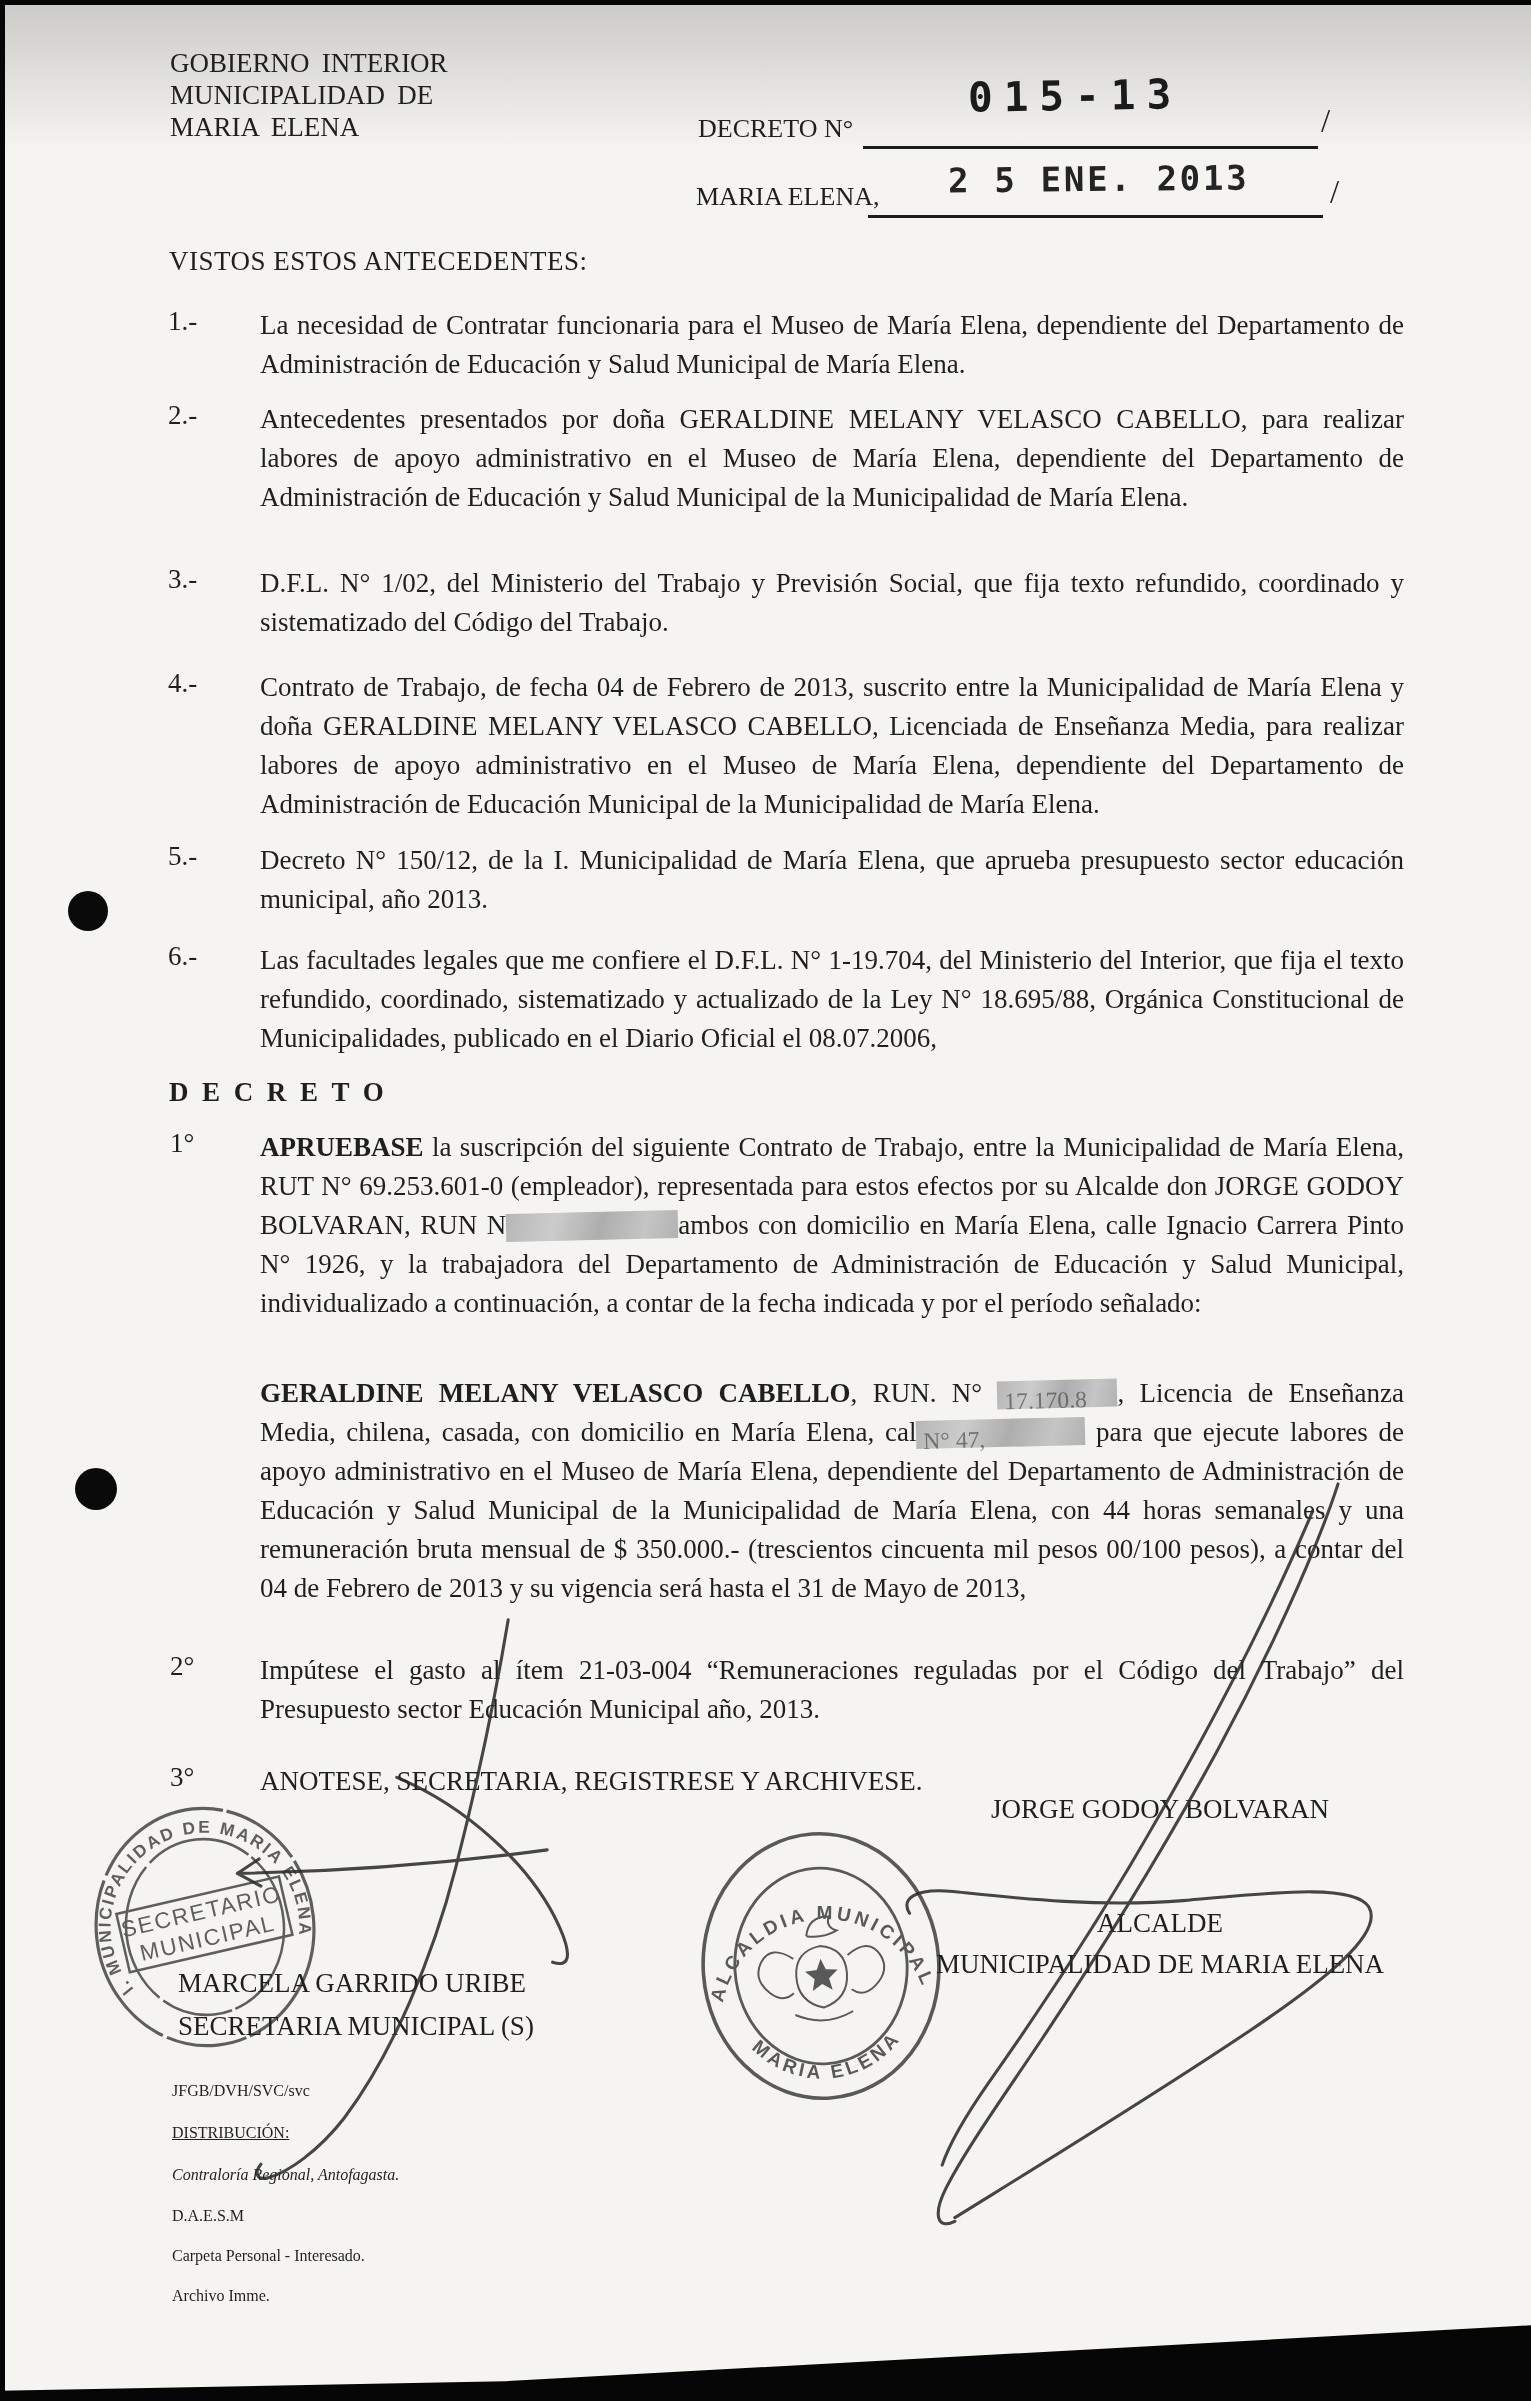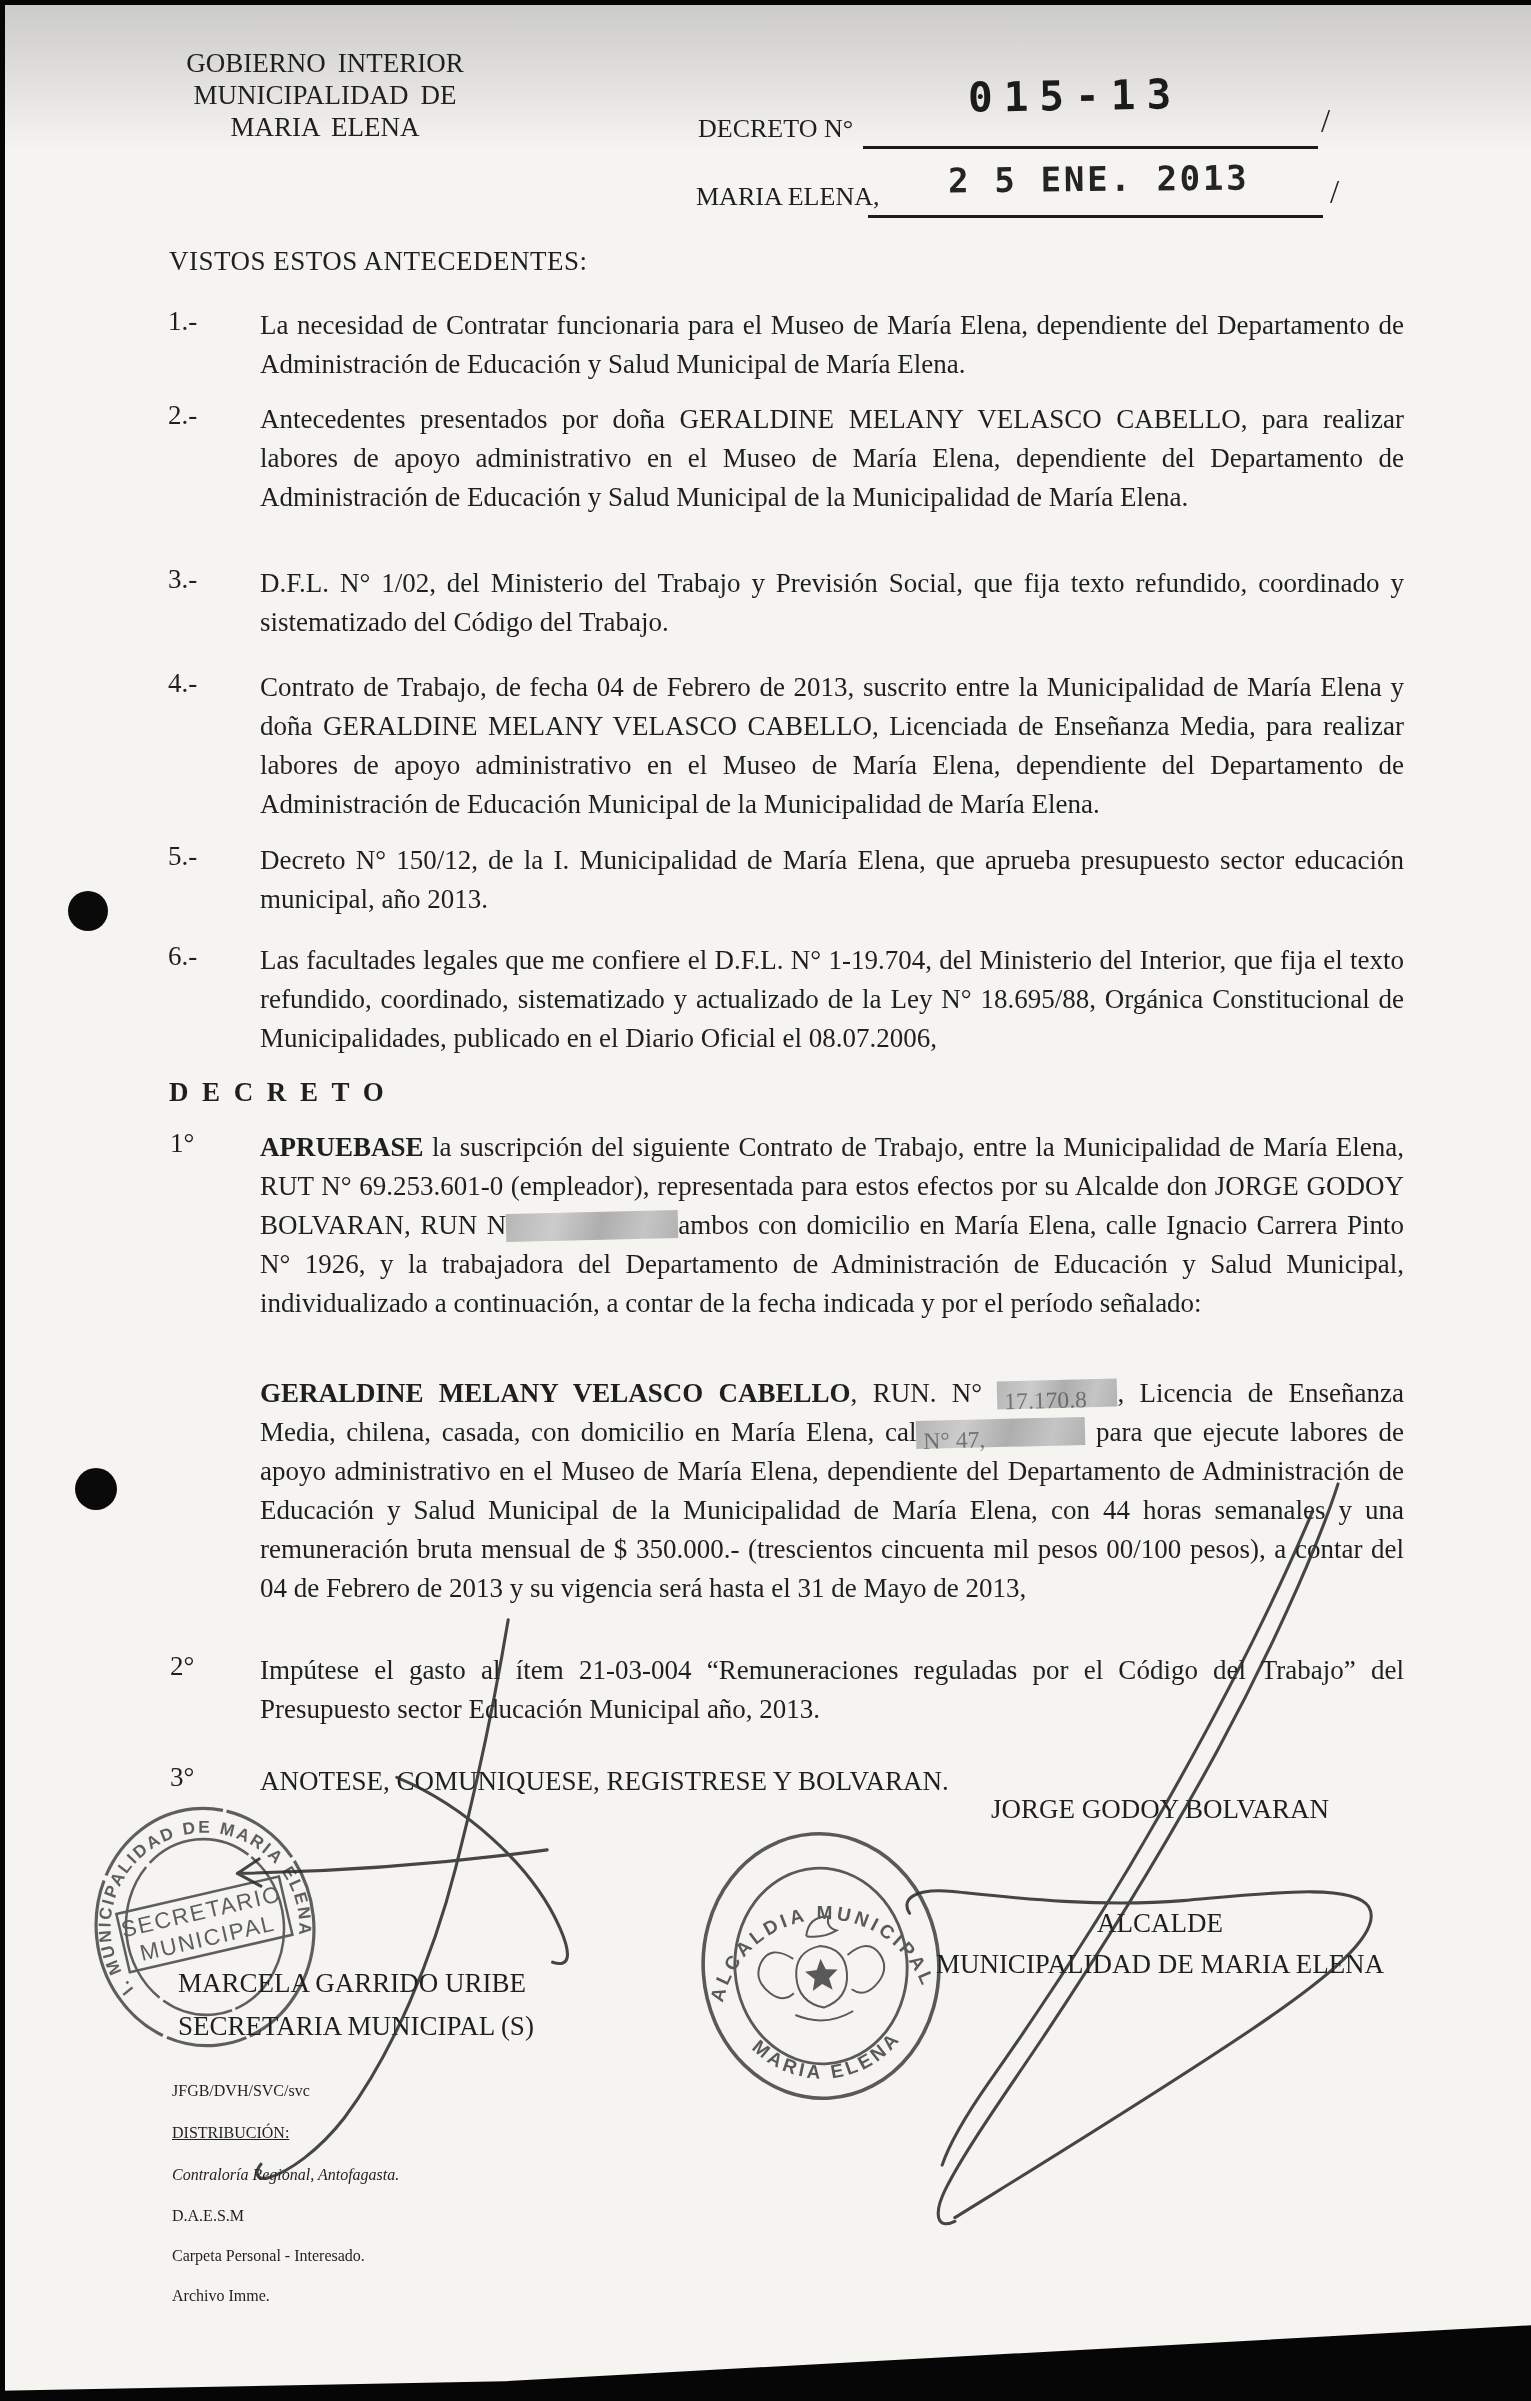--- a/index.html
+++ b/index.html
@@ -6,21 +6,21 @@
   .scan{position:relative;width:1531px;height:2401px;background:#f5f4f1;overflow:hidden;
         font-family:"Liberation Serif", serif;color:#1f1f1f;}
   .top-shade{position:absolute;top:0;left:0;right:0;height:163px;
         background:linear-gradient(to bottom, rgba(138,138,136,.40), rgba(245,244,241,0) 92%);}
   .edge-top{position:absolute;top:0;left:0;width:100%;height:5.4px;background:#060606;}
   .edge-left{position:absolute;top:0;left:0;width:5.4px;height:100%;background:#060606;}
   .edge-bottom{position:absolute;left:0;bottom:0;width:100%;height:86px;background:#060606;
         clip-path:polygon(0% 88%,33% 77%,100% 12%,100% 100%,0% 100%);}
   .hole{position:absolute;border-radius:50%;background:#0a0a0a;}
   .abs{position:absolute;}
-  .letterhead{left:170px;top:47px;width:310px;text-align:center;font-size:27px;line-height:32px;word-spacing:5.4px;}
+  .letterhead{left:170px;top:47px;width:310px;text-align:left;font-size:27px;line-height:32px;word-spacing:5.4px;}
   .lbl-decreto{left:698px;top:114px;font-size:26px;}
   .lbl-city{left:696px;top:182px;font-size:26px;}
   .stampnum{left:968px;top:72px;font-family:"DejaVu Sans Mono",monospace;font-size:41px;font-weight:bold;
         letter-spacing:11px;color:#1b1b1b;transform:rotate(-1deg);}
   .stampdate{left:948px;top:159px;font-family:"DejaVu Sans Mono",monospace;font-size:34px;font-weight:bold;
         letter-spacing:2.7px;color:#242424;transform:rotate(-0.6deg);}
   .rule{position:absolute;height:2.7px;background:#1d1d1d;}
   .slash{font-size:33px;color:#222;}
   .vistos{left:169px;top:246px;font-size:27px;letter-spacing:0.5px;}
   .inum{font-size:27px;}
@@ -86,21 +86,21 @@
 
   <div class="abs inum" style="left:170px;top:1128px;">1°</div>
   <div class="abs itxt" style="left:260px;top:1128px;"><span class="b">APRUEBASE</span><span> la suscripción del siguiente Contrato de Trabajo, entre la Municipalidad de María Elena, RUT N° 69.253.601-0 (empleador), representada para estos efectos por su Alcalde don JORGE GODOY BOLVARAN, RUN N</span><span class="redact" style="width: 172px;"></span><span>ambos con domicilio en María Elena, calle Ignacio Carrera Pinto N° 1926, y la trabajadora del Departamento de Administración de Educación y Salud Municipal, individualizado a continuación, a contar de la fecha indicada y por el período señalado:</span></div>
 
   <div class="abs itxt" style="left:260px;top:1374px;"><span class="b">GERALDINE MELANY VELASCO CABELLO</span><span>, RUN. N° </span><span class="redact" style="width: 120px;"><span class="ghost">17.170.8</span></span><span>, Licencia de Enseñanza Media, chilena, casada, con domicilio en María Elena, cal</span><span class="redact" style="width: 169px;"><span class="ghost">N° 47,</span></span><span> para que ejecute labores de apoyo administrativo en el Museo de María Elena, dependiente del Departamento de Administración de Educación y Salud Municipal de la Municipalidad de María Elena, con 44 horas semanales y una remuneración bruta mensual de $ 350.000.- (trescientos cincuenta mil pesos 00/100 pesos), a contar del 04 de Febrero de 2013 y su vigencia será hasta el 31 de Mayo de 2013,</span></div>
 
   <div class="abs inum" style="left:170px;top:1651px;">2°</div>
   <div class="abs itxt" style="left:260px;top:1651px;"><span>Impútese el gasto al ítem 21-03-004 “Remuneraciones reguladas por el Código del Trabajo” del Presupuesto sector Educación Municipal año, 2013.</span></div>
 
   <div class="abs inum" style="left:170px;top:1762px;">3°</div>
-  <div class="abs itxt" style="left:260px;top:1762px;"><span>ANOTESE, COMUNIQUESE, REGISTRESE Y BOLVARAN.</span></div>
+  <div class="abs itxt" style="left:260px;top:1762px;"><span>ANOTESE, SECRETARIA, REGISTRESE Y ARCHIVESE.</span></div>
 
   <div class="stamp" style="left:78px;top:1791px;transform:rotate(-6deg);">
     <svg width="254" height="272" viewBox="0 0 280 300" fill="none" stroke="#454545">
       <ellipse cx="140" cy="150" rx="120" ry="131" stroke-width="3.5" stroke-dasharray="160 4 90 5 200 6"></ellipse>
       <ellipse cx="140" cy="150" rx="87" ry="97" stroke-width="2.8" stroke-dasharray="120 4 80 5 160 6"></ellipse>
       <path id="ringL" d="M55,210 A104,104 0 1 1 141,254" fill="none" stroke="none"></path>
       <text font-family="Liberation Sans, sans-serif" font-size="19" font-weight="bold" letter-spacing="2.5" fill="#454545" stroke="none">
         <textPath href="#ringL">I. MUNICIPALIDAD DE MARIA ELENA</textPath>
       </text>
       <g transform="rotate(-7 140 150)">

